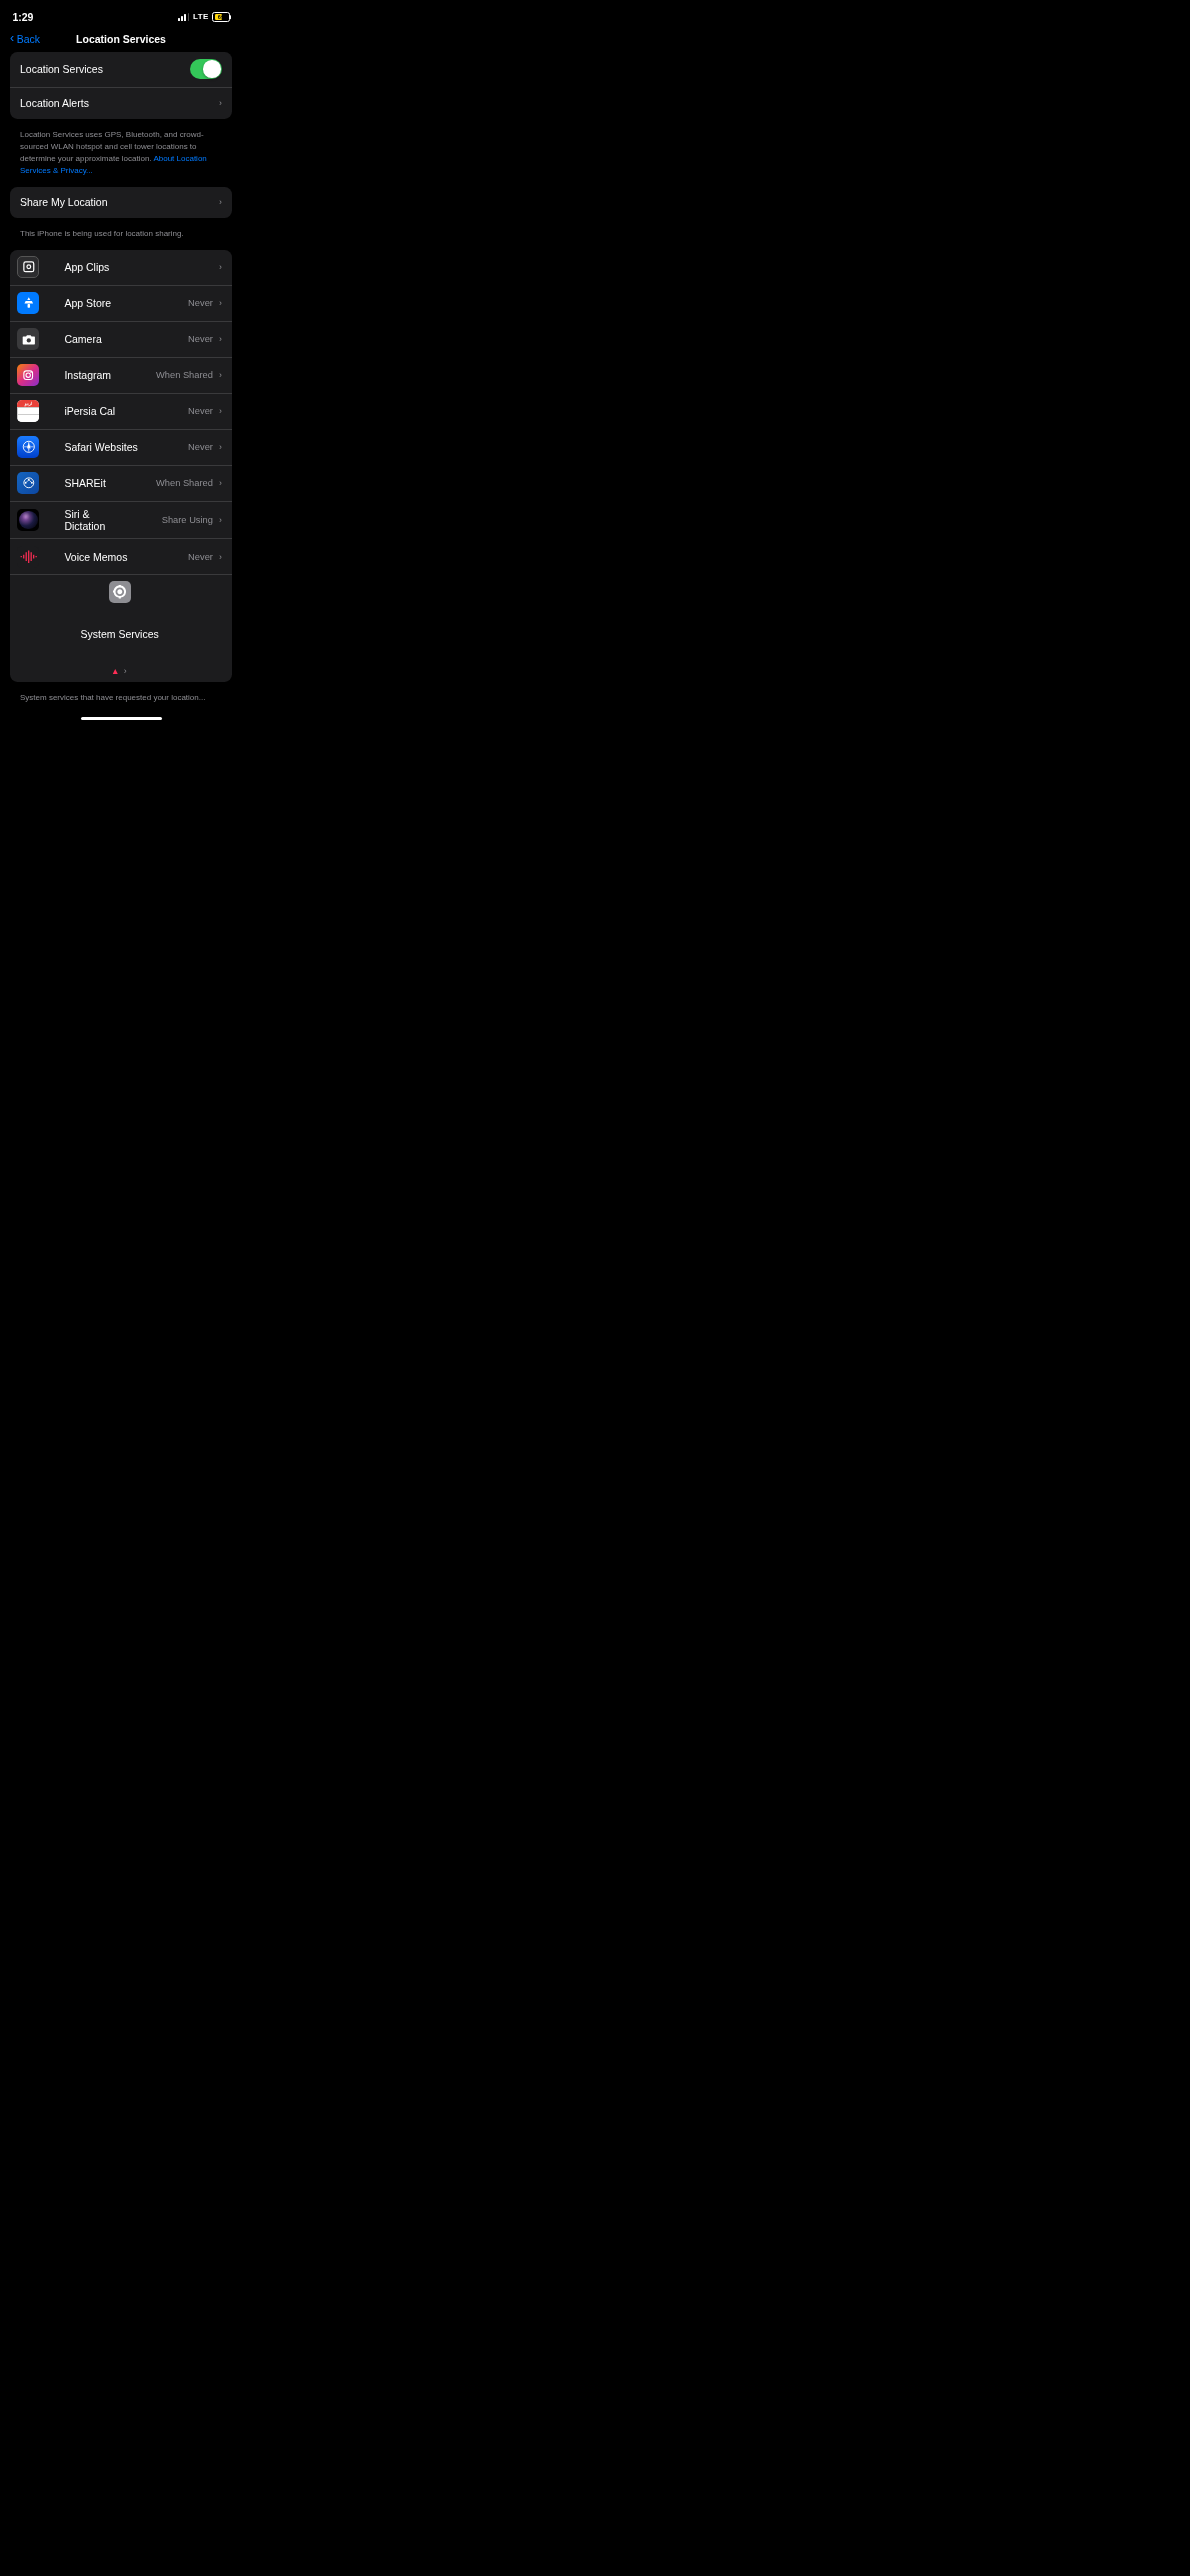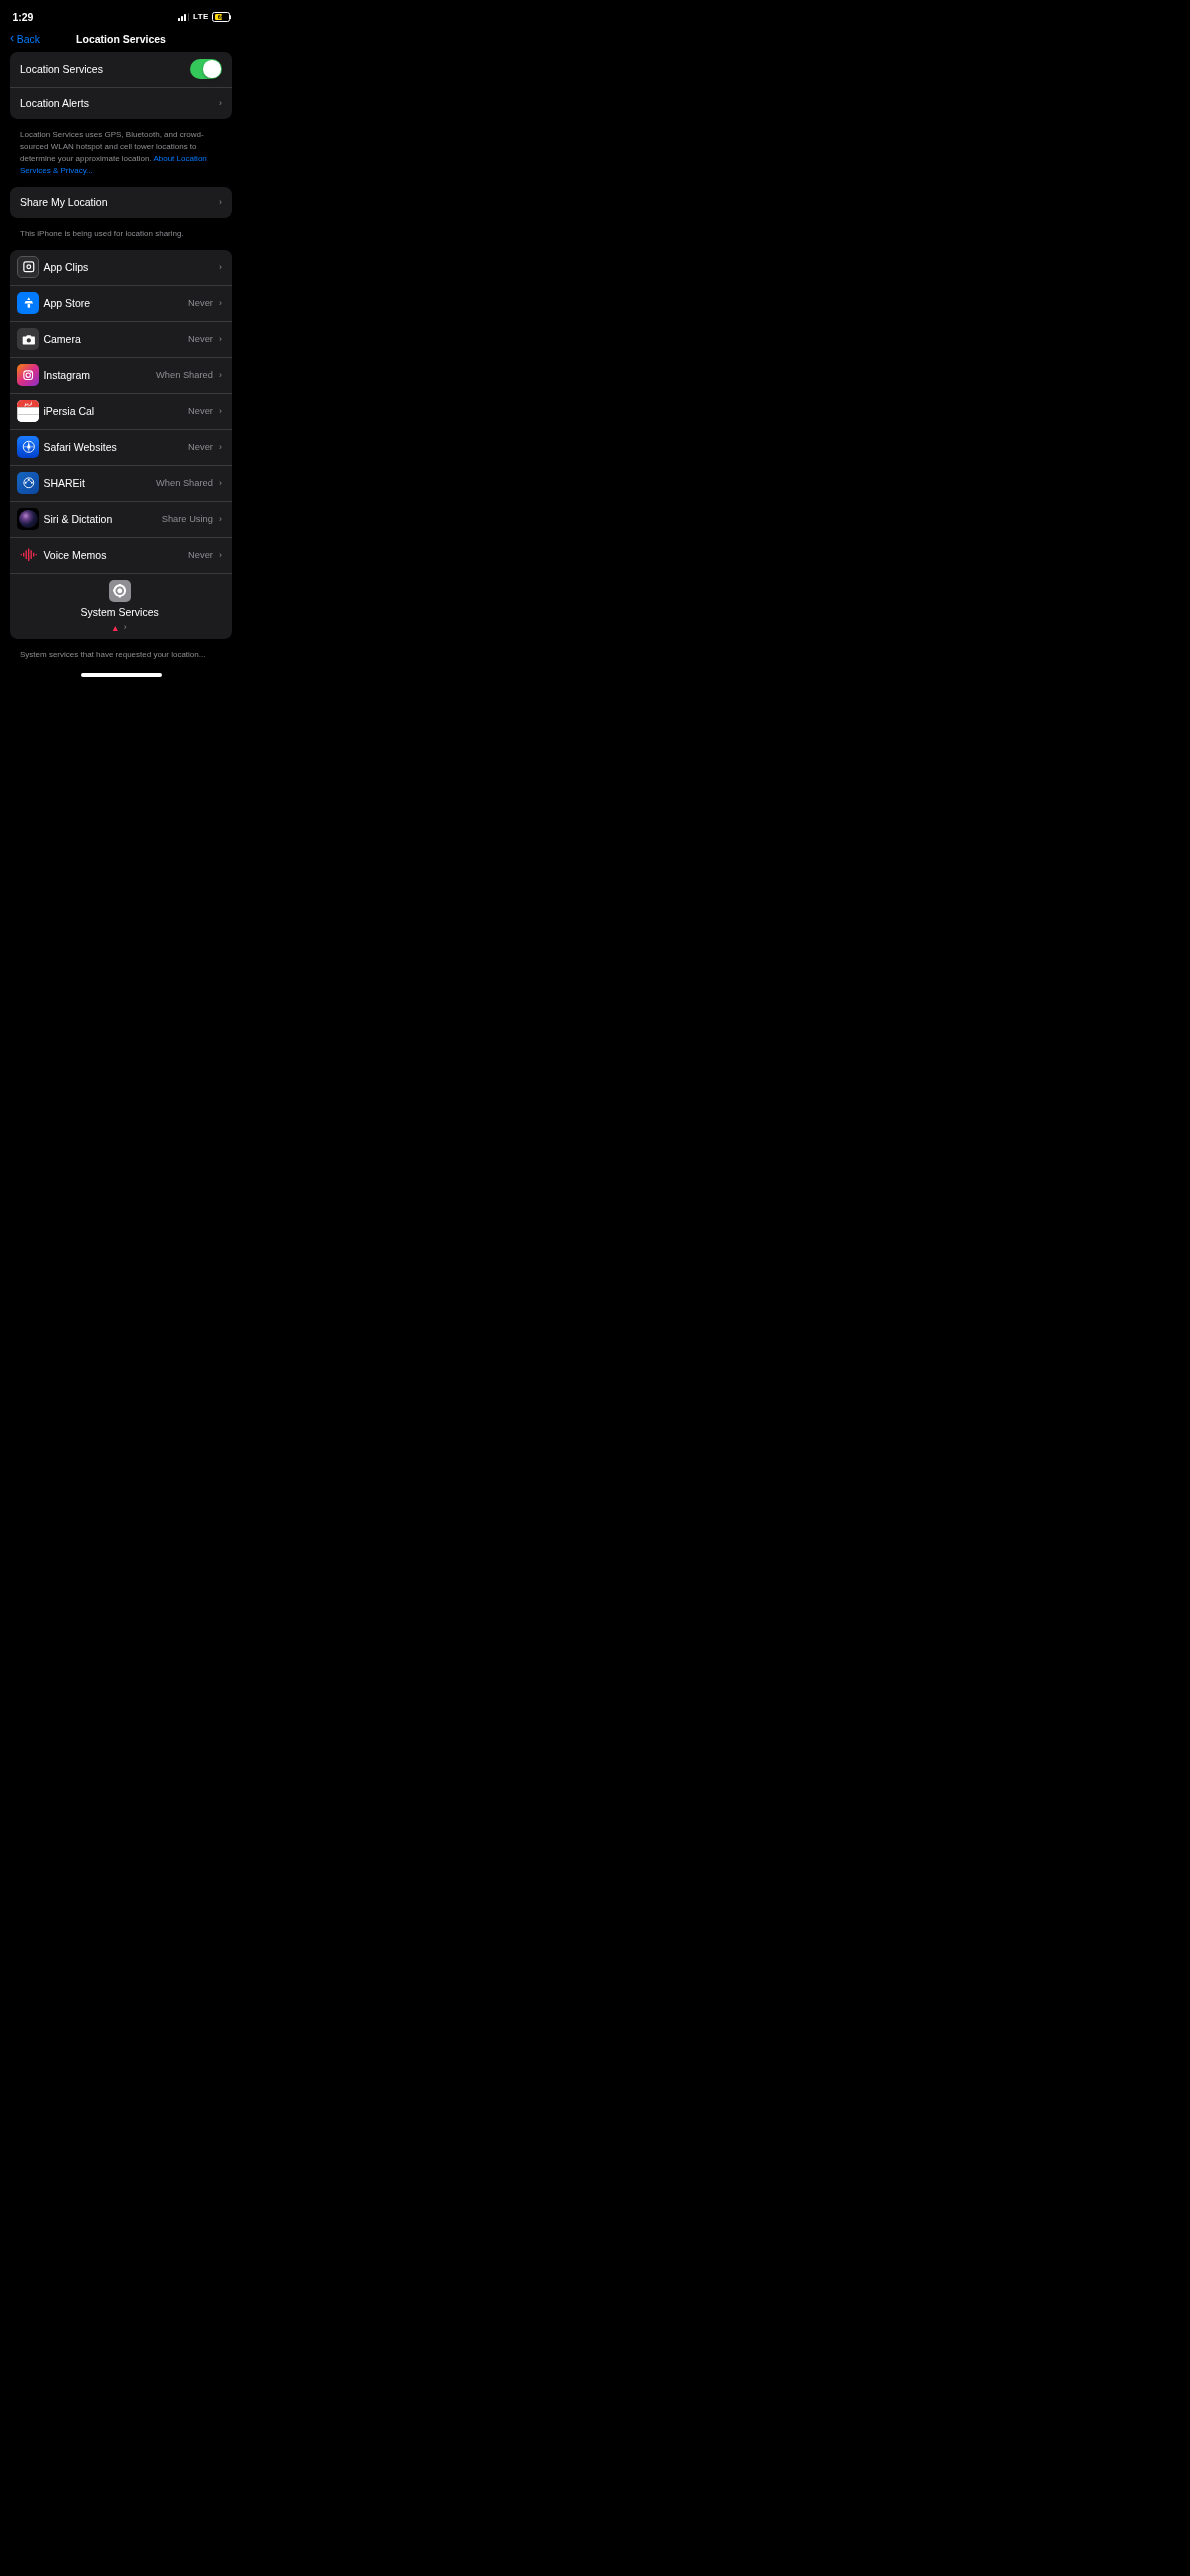--- a/index.html
+++ b/index.html
@@ -217,21 +217,21 @@
       margin-bottom: 5px;
       overflow: hidden;
     }
 
     .app-row {
       display: flex;
       align-items: center;
       padding: 6.2px 10px 6.2px 7.4px;
       border-bottom: 0.3px solid #3A3A3C;
       min-height: 36px;
-      gap: 4px;
+      gap: 25px;
     }
 
     .app-row:last-child {
       border-bottom: none;
       flex-direction: column;
     }
 
     .app-name {
       font-size: 10.5px;
       color: #fff;

